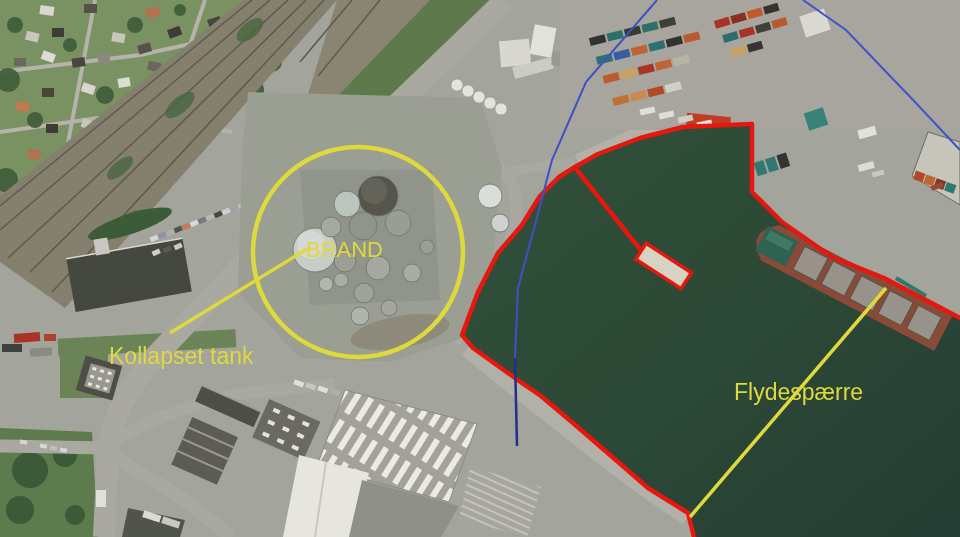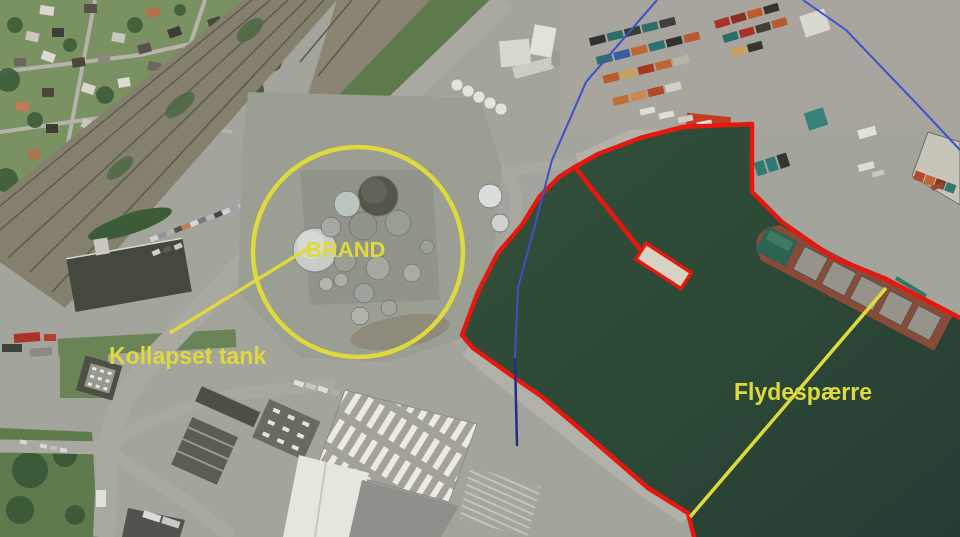--- a/index.html
+++ b/index.html
@@ -1,16 +1,16 @@
 <!DOCTYPE html>
 <html><head>
 <meta charset="utf-8">
 <style>
   html,body{margin:0;padding:0;background:#111;}
-  .stage{position:relative;width:960px;height:537px;overflow:hidden;background:#a3a49b;font-weight:bold;}
+  .stage{position:relative;width:960px;height:537px;overflow:hidden;background:#a3a49b;}
   svg{display:block;}
   text{font-family:"Liberation Sans","DejaVu Sans",sans-serif;}
 </style>
 </head>
 <body>
 
 <div class="stage">
 <svg width="960" height="537" viewBox="0 0 960 537">
   <defs>
     <linearGradient id="waterGrad" x1="0" y1="0" x2="1" y2="1">

